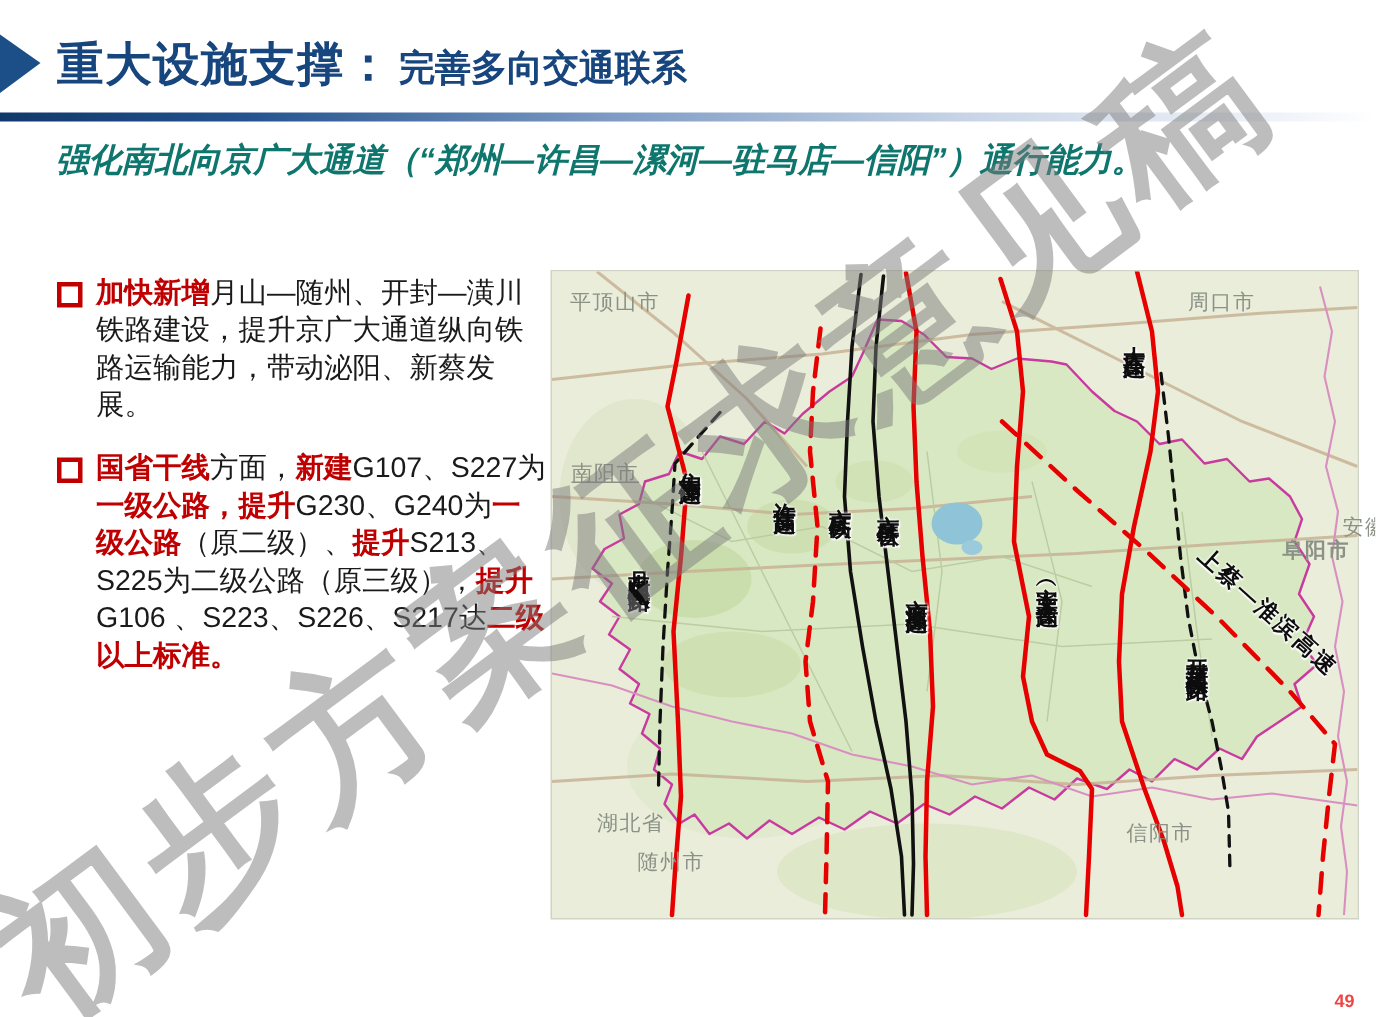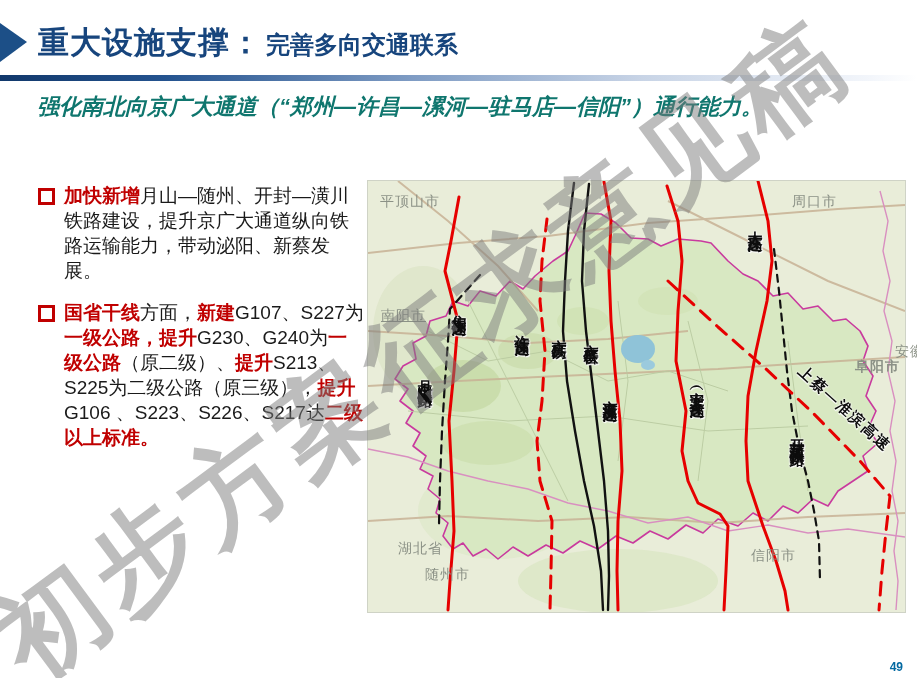--- a/index.html
+++ b/index.html
@@ -31,21 +31,21 @@
           text-shadow:0 0 2px #fff,0 0 2px #fff,1px 1px 1px #fff;}
   .mlabel.rot{writing-mode:horizontal-tb;transform-origin:0 50%;}
   .city{position:absolute;font-size:14px;color:#8b9186;letter-spacing:1px;white-space:nowrap;}
 
   
   .watermark{position:absolute;left:10px;top:583px;font-size:106px;letter-spacing:8px;
       color:rgba(124,124,124,0.5);transform:rotate(-36.5deg);transform-origin:0 50%;
       white-space:nowrap;z-index:60;pointer-events:none;font-weight:bold;
       font-family:"DejaVu Serif",serif;}
 
-  .page-number{position:absolute;right:14px;bottom:4px;color:#0369a1;font-weight:bold;font-size:12px;}
+  .page-number{position:absolute;right:14px;bottom:4px;color:#ef4444;font-weight:bold;font-size:12px;}
 </style>
 </head>
 <body>
 
 <div class="slide">
 
   <svg class="chevron" width="30" height="42" viewBox="0 0 30 42">
     <polygon points="0,1 27,20 0,40" fill="#1c4f87"></polygon>
   </svg>
 

